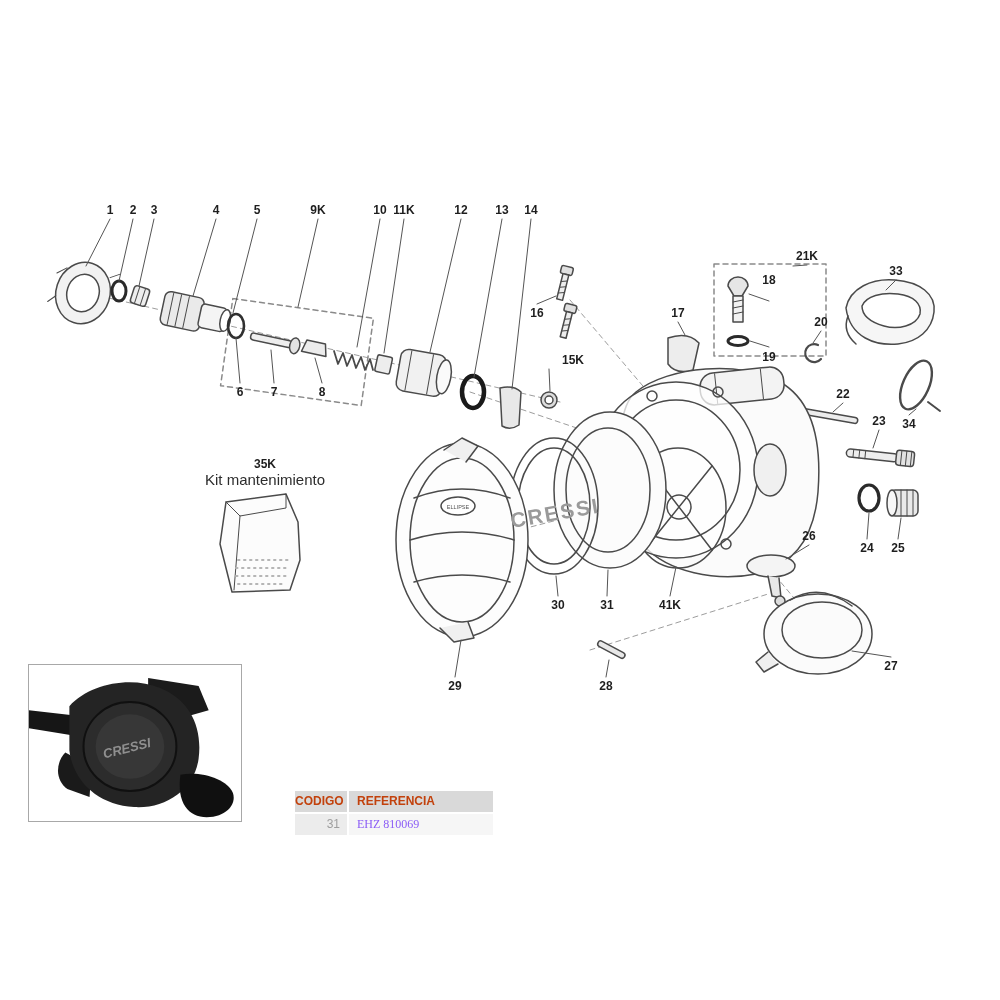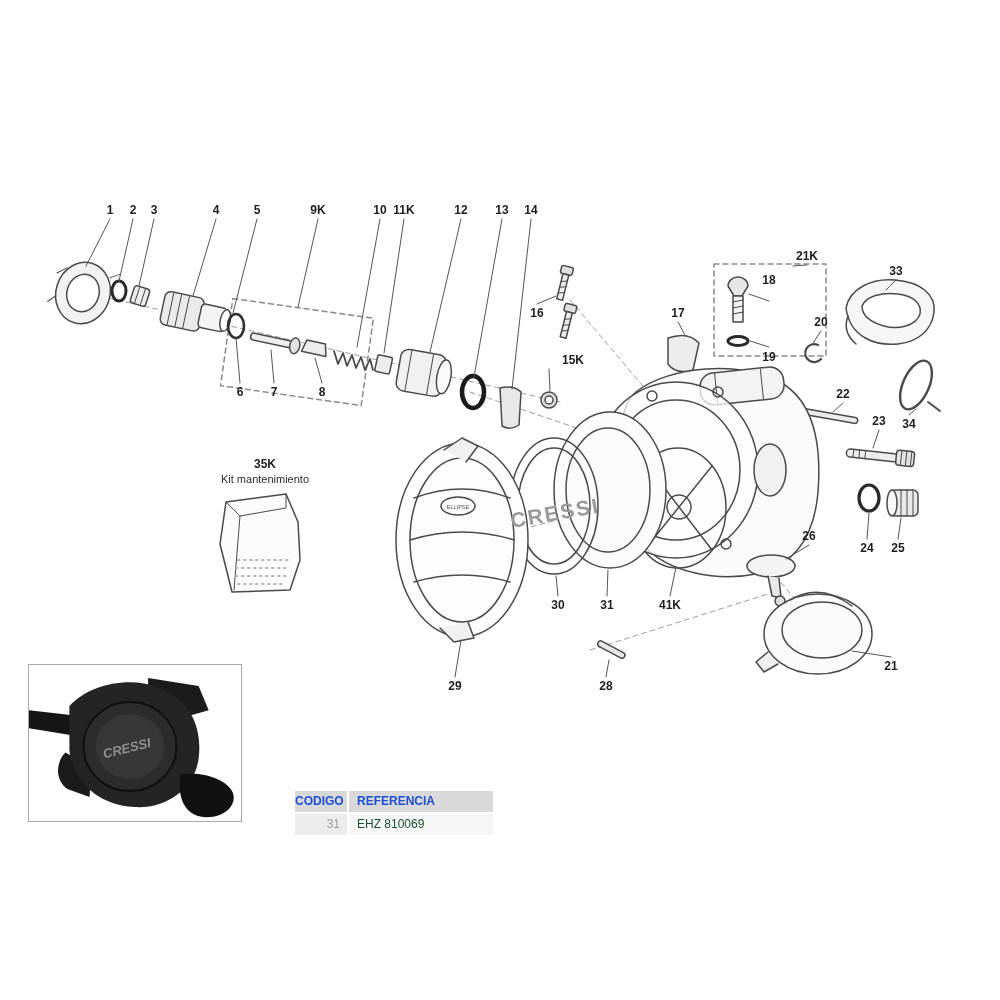--- a/index.html
+++ b/index.html
@@ -1,31 +1,31 @@
 <!DOCTYPE html>
 <html><head>
 <meta charset="utf-8">
 <style>
   html,body{margin:0;padding:0;background:#fff;}
   body{font-family:"Liberation Sans","DejaVu Sans",sans-serif;}
   .stage{position:relative;width:1000px;height:1000px;background:#fff;overflow:hidden;}
   #diagram-svg{position:absolute;left:0;top:0;width:1000px;height:1000px;}
   #labels{position:absolute;left:0;top:0;width:1000px;height:1000px;pointer-events:none;z-index:5;}
   .part-label{position:absolute;transform:translate(-50%,-50%);font-size:12px;font-weight:700;color:#1e1e1e;white-space:nowrap;}
-  .part-caption{position:absolute;transform:translate(-50%,-50%);font-size:11px;font-weight:400;color:#2d2d2d;white-space:nowrap;}
+  .part-caption{position:absolute;transform:translate(-50%,-50%);font-size:15px;font-weight:400;color:#2d2d2d;white-space:nowrap;}
   .inset{position:absolute;left:28px;top:664px;width:214px;height:158px;border:1px solid #a8a8a8;background:#fff;box-sizing:border-box;}
   .inset svg{display:block;width:100%;height:100%;}
   .parts-table{position:absolute;left:295px;top:791px;width:198px;font-size:12px;}
   .t-row{display:flex;height:21px;line-height:21px;margin-bottom:2px;}
   .t-cell{box-sizing:border-box;}
   .c-code{width:52px;padding-right:7px;text-align:right;margin-right:2px;}
   .c-ref{flex:1;padding-left:8px;text-align:left;}
-  .t-head .t-cell{background:#d9d9d9;color:#1d4ed8;font-weight:700;}
+  .t-head .t-cell{background:#d9d9d9;color:#c2410c;font-weight:700;}
   .t-body .c-code{background:#ececec;color:#9e9e9e;}
-  .t-body .c-ref{background:#f6f6f6;color:#14532d;}
+  .t-body .c-ref{background:#f6f6f6;color:#8b5cf6;font-family:Liberation Serif, serif;}
 </style>
 </head>
 <body>
 
 <div class="stage">
 
   <svg id="diagram-svg" viewBox="0 0 1000 1000">
     <g stroke="#4a4a4a" fill="none" stroke-width="1.5" stroke-linejoin="round" stroke-linecap="round">
 
       <g stroke="#9d9d9d" stroke-width="1" stroke-dasharray="5 4">
@@ -302,21 +302,21 @@
       <div class="part-label" style="left: 769px; top: 338px; margin-top: 19px;">19</div>
       <div class="part-label" style="left: 807px; top: 256px;">21K</div>
       <div class="part-label" style="left: 821px; top: 322px;">20</div>
       <div class="part-label" style="left: 896px; top: 271px;">33</div>
       <div class="part-label" style="left: 843px; top: 394px;">22</div>
       <div class="part-label" style="left: 879px; top: 421px;">23</div>
       <div class="part-label" style="left: 909px; top: 424px;">34</div>
       <div class="part-label" style="left: 867px; top: 548px;">24</div>
       <div class="part-label" style="left: 898px; top: 548px;">25</div>
       <div class="part-label" style="left: 809px; top: 536px;">26</div>
-      <div class="part-label" style="left: 891px; top: 666px;">21</div>
+      <div class="part-label" style="left: 891px; top: 666px;">27</div>
       <div class="part-label" style="left: 606px; top: 686px;">28</div>
       <div class="part-label" style="left: 455px; top: 686px; text-align: right;">29</div>
       <div class="part-label" style="left: 558px; top: 605px;">30</div>
       <div class="part-label" style="left: 607px; top: 605px;">31</div>
       <div class="part-label" style="left: 670px; top: 605px;">41K</div>
       <div class="part-label" style="left: 265px; top: 464px;">35K</div>
       <div class="part-caption" style="left: 265px; top: 479px;">Kit mantenimiento</div>
     </div>
 
   <div class="inset">

